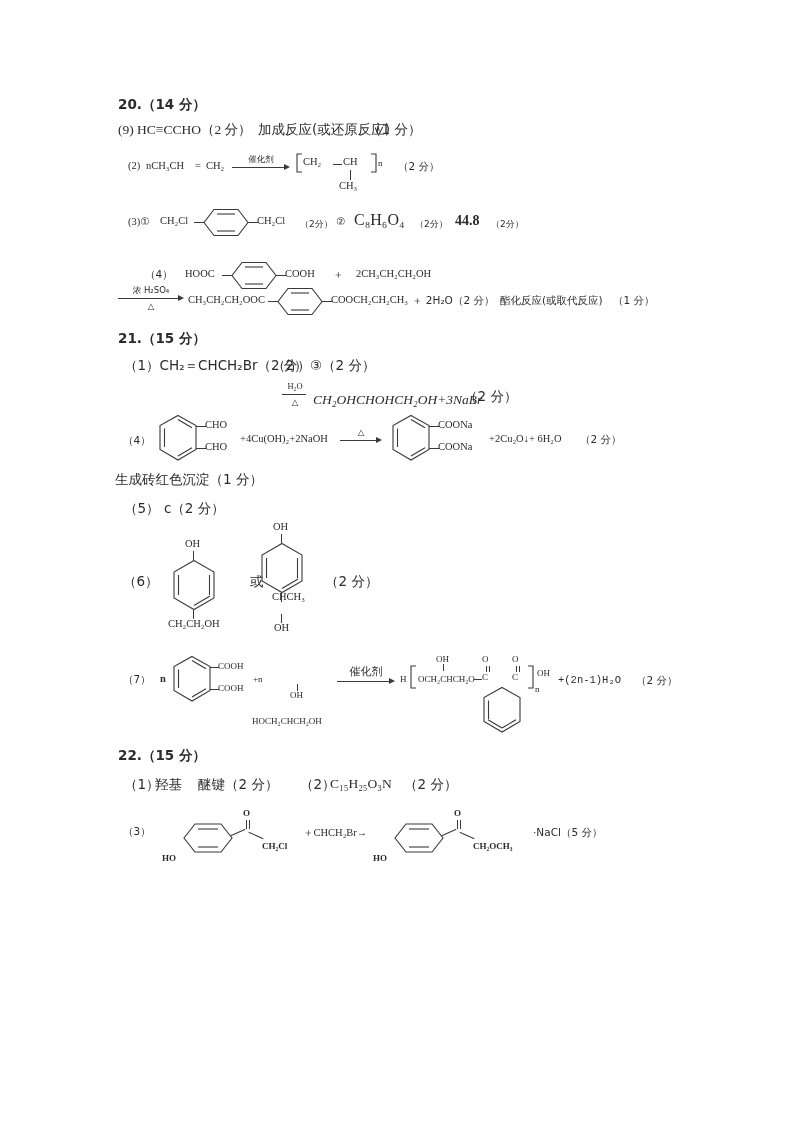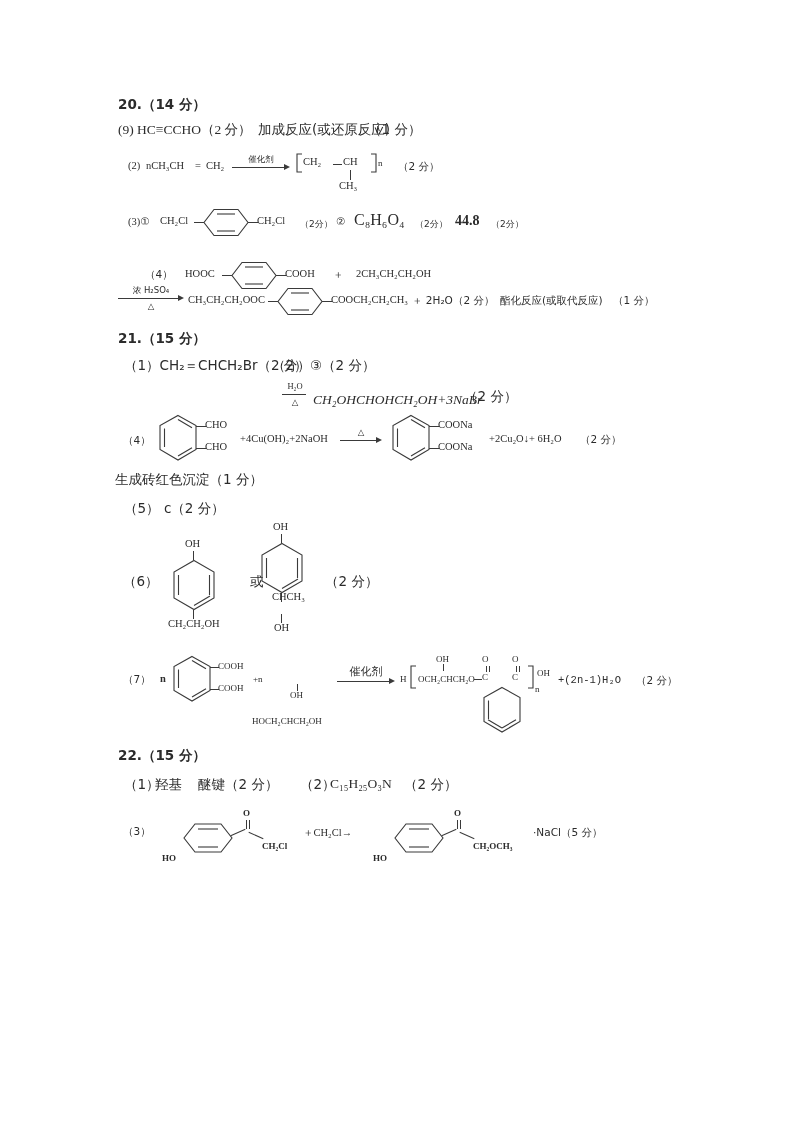--- a/index.html
+++ b/index.html
@@ -321,21 +321,21 @@
       <line x1="16" y1="25" x2="36" y2="25" stroke="#3a3a3a" stroke-width="1.1"></line>
     </svg>
   </div>
   <div class="bondh" style="left:230px; top:832px; width:16px; transform:rotate(-24deg);"></div>
   <div class="ln xs bold" style="left:243px; top:808px;">O</div>
   <div class="bondv" style="left:246px; top:820px; height:9px;"></div>
   <div class="bondv" style="left:249px; top:820px; height:9px;"></div>
   <div class="bondh" style="left:248px; top:835px; width:16px; transform:rotate(24deg);"></div>
   <div class="ln xs bold" style="left:262px; top:841px;">CH₂Cl</div>
 
-  <div class="ln sm" style="left:303px; top:826px;">＋CH₂Cl→</div>
+  <div class="ln sm" style="left:303px; top:826px;">＋CHCH₂Br→</div>
 
   <div class="ln xs bold" style="left:373px; top:853px;">HO</div>
   <div class="ring" style="left:393px; top:822px;">
     <svg width="52" height="32" viewBox="0 0 52 32">
       <polygon points="13,2 39,2 50,16 39,30 13,30 2,16" fill="none" stroke="#3a3a3a" stroke-width="1.1"></polygon>
       <line x1="16" y1="7" x2="36" y2="7" stroke="#3a3a3a" stroke-width="1.1"></line>
       <line x1="16" y1="25" x2="36" y2="25" stroke="#3a3a3a" stroke-width="1.1"></line>
     </svg>
   </div>
   <div class="bondh" style="left:441px; top:832px; width:16px; transform:rotate(-24deg);"></div>

